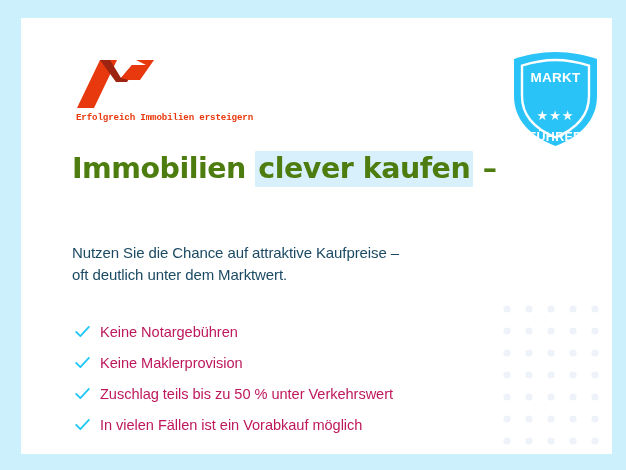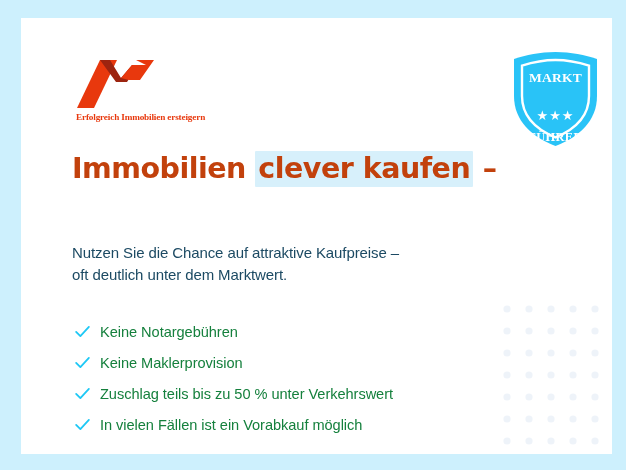--- a/index.html
+++ b/index.html
@@ -60,21 +60,21 @@
     font-weight: bold;
     font-size: 34px;
     letter-spacing: -0.6px;
     color: #e8380d;
     line-height: 1;
   }
   #logo-tagline {
     position: absolute;
     left: 2px;
     top: 54px;
-    font-family: Liberation Serif, serif;
+    font-family: Liberation Mono, monospace;
     font-weight: bold;
     font-size: 9.2px;
     letter-spacing: -0.15px;
     color: #e8380d;
     white-space: nowrap;
     text-align: center;
   }
 
   
   #badge {
@@ -84,21 +84,21 @@
     width: 93px;
     height: 96px;
   }
   #badge-text {
     position: absolute;
     left: 0;
     top: 20px;
     width: 93px;
     text-align: center;
     color: #ffffff;
-    font-family: Liberation Serif, serif;
+    font-family: Liberation Sans, sans-serif;
     font-weight: bold;
     line-height: 1.06;
     letter-spacing: 0.3px;
     pointer-events: none;
   }
   #badge-line1 { font-size: 13.5px; display: block; }
   #badge-line2 { font-size: 12.5px; display: block; margin-top: 46px; }
   #badge-stars {
     position: absolute;
     left: 0;
@@ -111,21 +111,21 @@
     line-height: 1;
     pointer-events: none;
   }
 
   
   #headline {
     position: absolute;
     left: 51px;
     top: 133px;
     width: 520px;
-    color: #c2410c;
+    color: #4d7c0f;
     font-family: "DejaVu Sans", sans-serif;
     font-weight: bold;
     font-size: 28.5px;
     line-height: 1.23;
     letter-spacing: -0.5px;
   }
   .hl-mark {
     background: #d7f0fb;
     padding: 1px 3px 2px 3px;
     border-radius: 1px;
@@ -156,21 +156,21 @@
     align-items: center;
     height: 31px;
   }
   .bullet-check {
     width: 26px;
     flex: 0 0 26px;
     display: flex;
     align-items: center;
   }
   .bullet-label {
-    color: #15803d;
+    color: #be185d;
     font-family: "Liberation Sans", sans-serif;
     font-size: 14.6px;
     letter-spacing: -0.05px;
     white-space: nowrap;
   }
 </style>
 </head>
 <body>
 
 <div id="banner">

